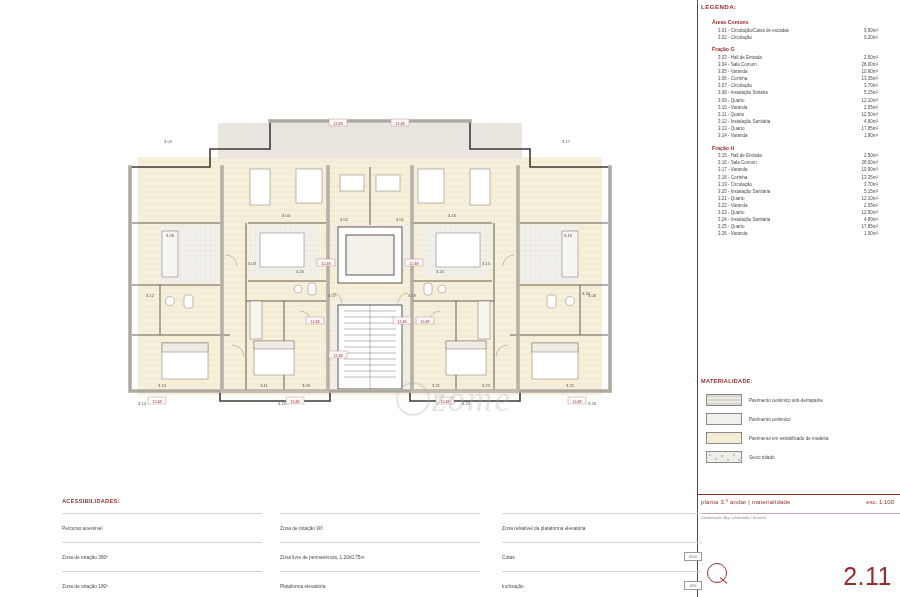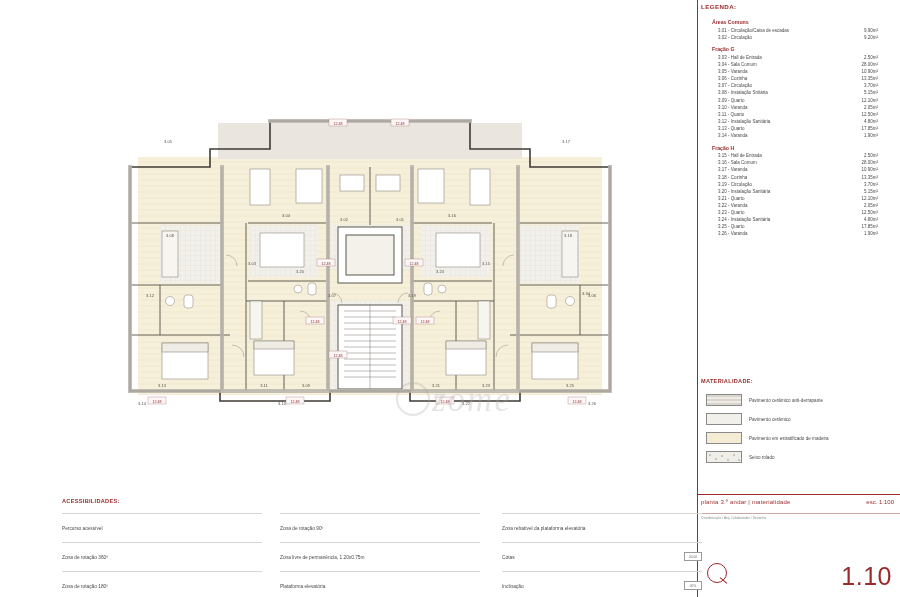--- a/index.html
+++ b/index.html
@@ -649,21 +649,21 @@
   <div class="titleblock">
     <div class="tb-line"></div>
     <div class="tb-main">planta  3.º andar | materialidade</div>
     <div class="tb-scale">esc. 1:100</div>
     <div class="tb-rule"></div>
     <div class="tb-sub">Coordenação  /  Arq. Colaborador / Desenho</div>
     <div class="tb-logo">
       <span class="ring"></span>
         <span class="tail"></span>
     </div>
-    <div class="tb-sheet">1.10</div>
+    <div class="tb-sheet">2.11</div>
   </div>
 
   <div class="acess-title">ACESSIBILIDADES:</div>
   <div class="acess-table">
 
     <div class="ac-col c1">
       <div class="ac-cell">
         <span>Percurso acessível</span>
       </div>
       <div class="ac-cell">

